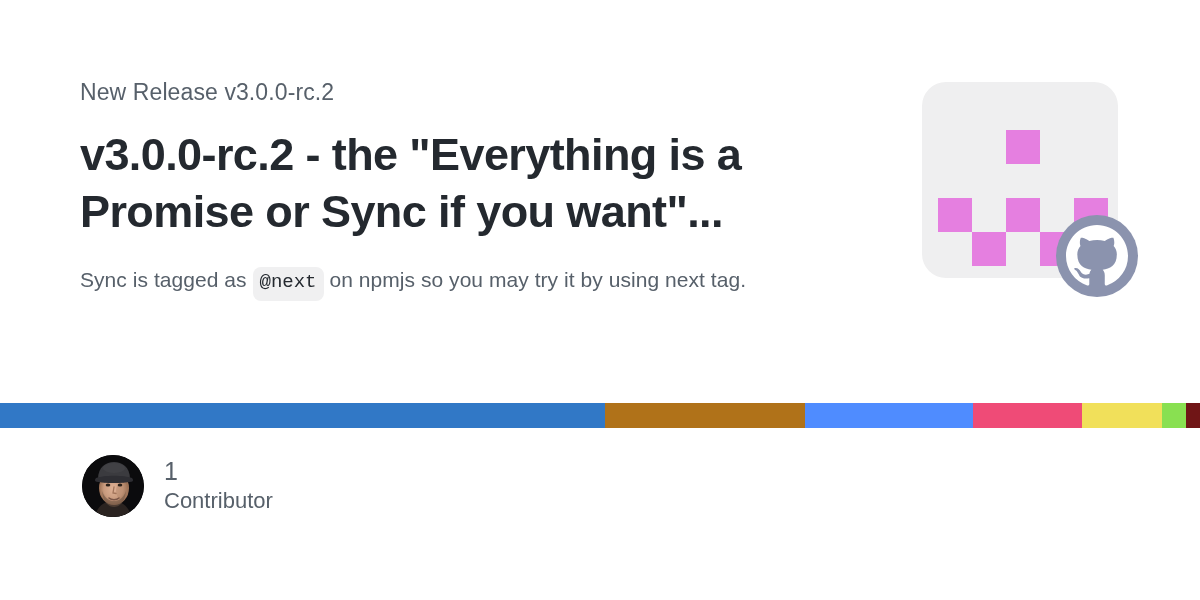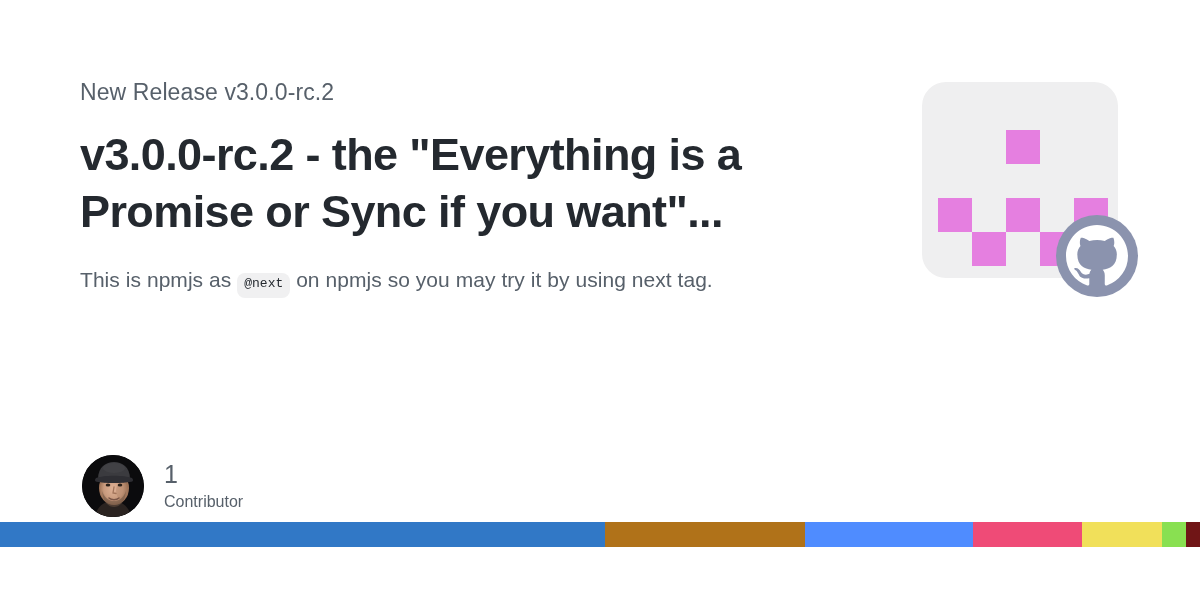--- a/index.html
+++ b/index.html
@@ -9,21 +9,21 @@
     height: 600px;
     background: #ffffff;
     font-family: "Liberation Sans", sans-serif;
     -webkit-font-smoothing: antialiased;
     overflow: hidden;
   }
 
   .card {
     position: relative;
     width: 1200px;
-    height: 547px;
+    height: 428px;
     background: #ffffff;
   }
 
   
   .content {
     position: absolute;
     left: 80px;
     top: 78px;
     width: 790px;
   }
@@ -53,21 +53,21 @@
     letter-spacing: 0.05px;
     max-width: 790px;
   }
 
   .para-1 { margin-top: 24px; }
   .para-2 { margin-top: 26px; }
 
   .code-chip {
     display: inline-block;
     font-family: "Liberation Mono", "DejaVu Sans Mono", monospace;
-    font-size: 13px;
+    font-size: 19px;
     color: #24292f;
     background: #f0f0f1;
     border-radius: 8px;
     padding: 2px 7px 4px 7px;
     vertical-align: baseline;
     letter-spacing: 0px;
   }
 
   
   .contributors {
@@ -94,21 +94,21 @@
 
   .contrib-count {
     font-size: 25px;
     line-height: 1.05;
     color: #57606a;
     font-weight: normal;
   }
 
   .contrib-label {
     margin-top: 4px;
-    font-size: 16px;
+    font-size: 22px;
     line-height: 1.2;
     color: #57606a;
   }
 
   
   .repo-avatar {
     position: absolute;
     left: 922px;
     top: 82px;
     width: 196px;
@@ -161,21 +161,21 @@
 
 <div class="card">
 
   <div class="content">
 
     <div class="eyebrow">New Release v3.0.0-rc.2</div>
 
     <h1 class="title">v3.0.0-rc.2 - the "Everything is a Promise or Sync if you want"...</h1>
 
     <p class="para para-1">
-      <span>This is npmjs as</span>
+      <span>Sync is tagged as</span>
       <span class="code-chip">@next</span>
       <span>on npmjs so you may try it by using next tag.</span>
     </p>
 
   </div>
 
   <div class="contributors">
     <div class="avatar">
       <svg viewBox="0 0 62 62" xmlns="http://www.w3.org/2000/svg">
         <defs>

